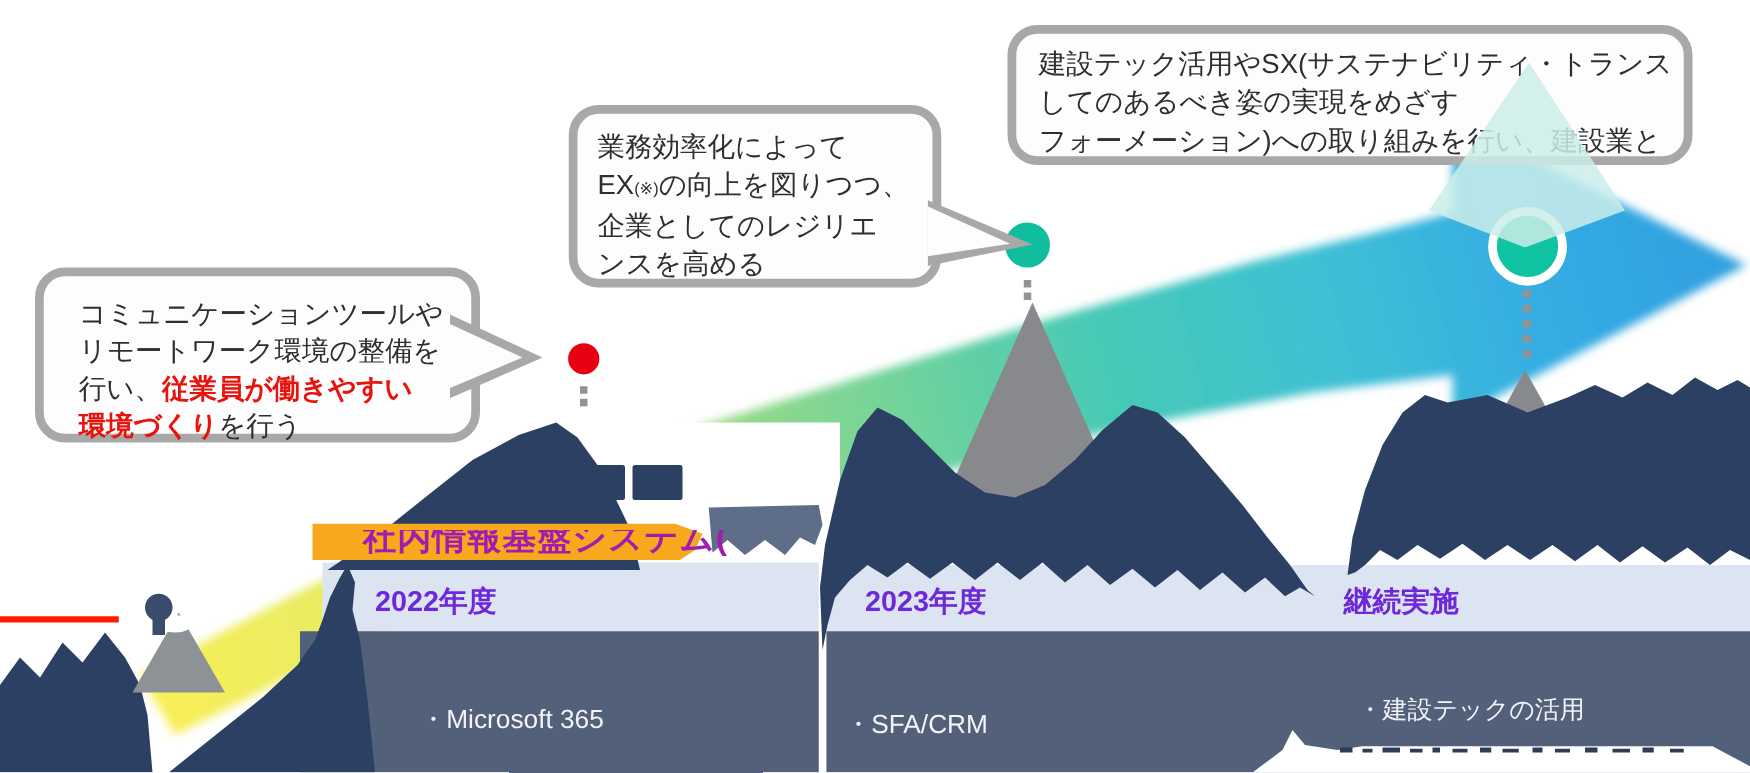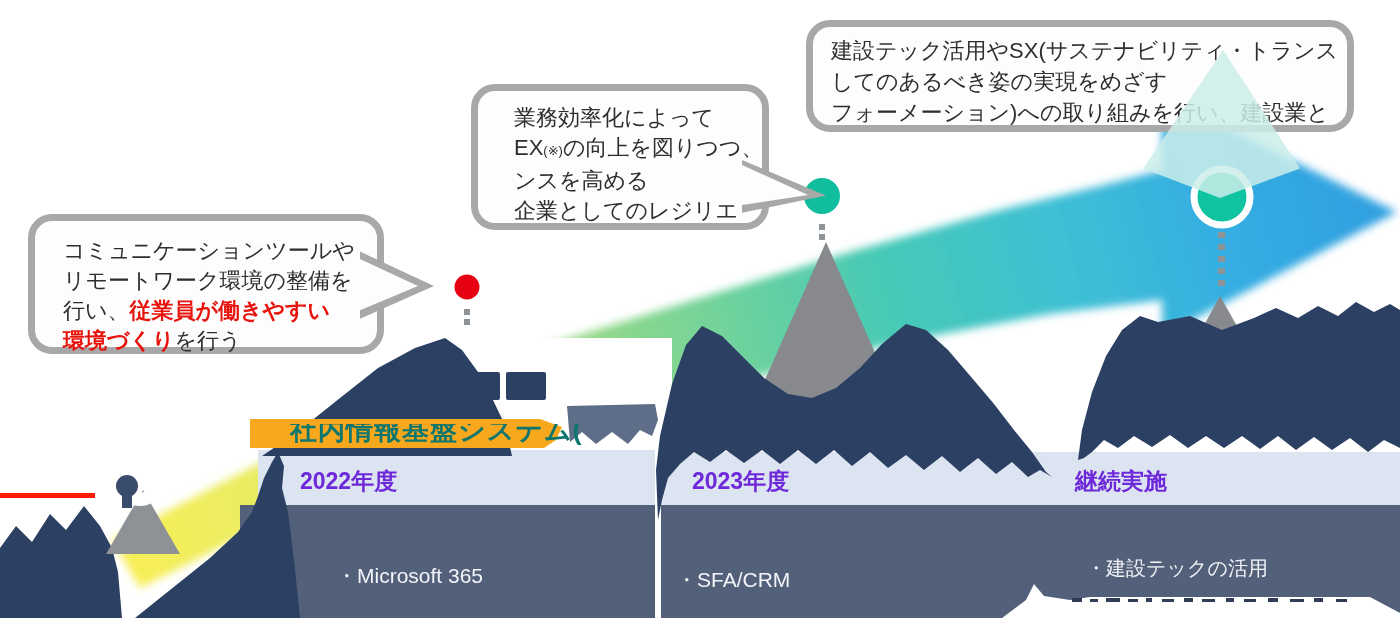--- a/index.html
+++ b/index.html
@@ -13,21 +13,21 @@
   .red{color:#e8130c;font-weight:700;}
   .note{font-size:13px;}
   .tail{position:absolute;z-index:21;}
   #tail3{position:absolute;z-index:22;background:rgba(203,237,234,0.85);
          clip-path:polygon(52% 0%, 2% 80%, 50% 100%, 100% 80%);}
   
   .period{position:absolute;z-index:6;font-size:23px;font-weight:700;color:#6d28d9;
           width:300px;}
   .items{position:absolute;z-index:6;color:#f2f4f8;font-size:21px;line-height:27px;white-space:pre;}
   #phase3-items{font-size:20px;line-height:25px;}
-  #orange-title{position:absolute;z-index:6;font-size:27px;font-weight:700;color:#0f766e;
+  #orange-title{position:absolute;z-index:6;font-size:27px;font-weight:700;color:#a21caf;
                 letter-spacing:1px;clip-path:inset(12px 0 0 0);white-space:pre;}
 </style>
 </head>
 <body>
 
 <div id="canvas">
 
   <svg id="scene" width="1400" height="618" viewBox="0 0 1400 618">
     <defs>
       <linearGradient id="beamGrad" gradientUnits="userSpaceOnUse" x1="110" y1="560" x2="1395" y2="210">
@@ -151,25 +151,25 @@
 
   <div class="bubble" id="bubble1" style="left:28px;top:214px;width:356px;height:140px;padding:15px 10px 10px 28px;">
     <p><span>コミュニケーションツールや</span></p>
     <p><span>リモートワーク環境の整備を</span></p>
     <p><span>行い、</span><span class="red">従業員が働きやすい</span></p>
     <p><span class="red">環境づくり</span><span>を行う</span></p>
   </div>
   <div class="tail" style="left:360px;top:243px;width:74px;height:86px;background:#a8a8a8;clip-path:polygon(0 10%,100% 50%,0 88%);"></div>
   <div class="tail" style="left:360px;top:254px;width:58px;height:64px;background:#fdfdfd;clip-path:polygon(0 8%,100% 50%,0 88%);"></div>
 
-  <div class="bubble" id="bubble2" style="left:455px;top:84px;width:298px;height:146px;padding:12px 8px 8px 36px;margin-left:16px;">
+  <div class="bubble" id="bubble2" style="left:455px;top:84px;width:298px;height:146px;padding:12px 8px 8px 16px;">
     <p><span>業務効率化によって</span></p>
     <p><span>EX</span><span class="note">(※)</span><span>の向上を図りつつ、</span></p>
+    <p><span>企業としてのレジリエ</span></p>
     <p><span>ンスを高める</span></p>
-    <p><span>企業としてのレジリエ</span></p>
   </div>
   <div class="tail" style="left:742px;top:152px;width:84px;height:66px;background:#a8a8a8;clip-path:polygon(0 12%,100% 66%,0 92%);"></div>
   <div class="tail" style="left:742px;top:160px;width:66px;height:50px;background:#fdfdfd;clip-path:polygon(0 10%,100% 70%,0 90%);"></div>
 
   <div class="bubble" id="bubble3" style="left:806px;top:20px;width:548px;height:112px;padding:8px 8px 8px 18px;">
     <p style="line-height:31px;"><span>建設テック活用やSX(サステナビリティ・トランス</span></p>
     <p style="line-height:31px;"><span>してのあるべき姿の実現をめざす</span></p>
     <p style="line-height:31px;"><span>フォーメーション)への取り組みを行い、建設業と</span></p>
   </div>
   <div id="tail3" style="left:1140px;top:50px;width:160px;height:148px;"></div>

